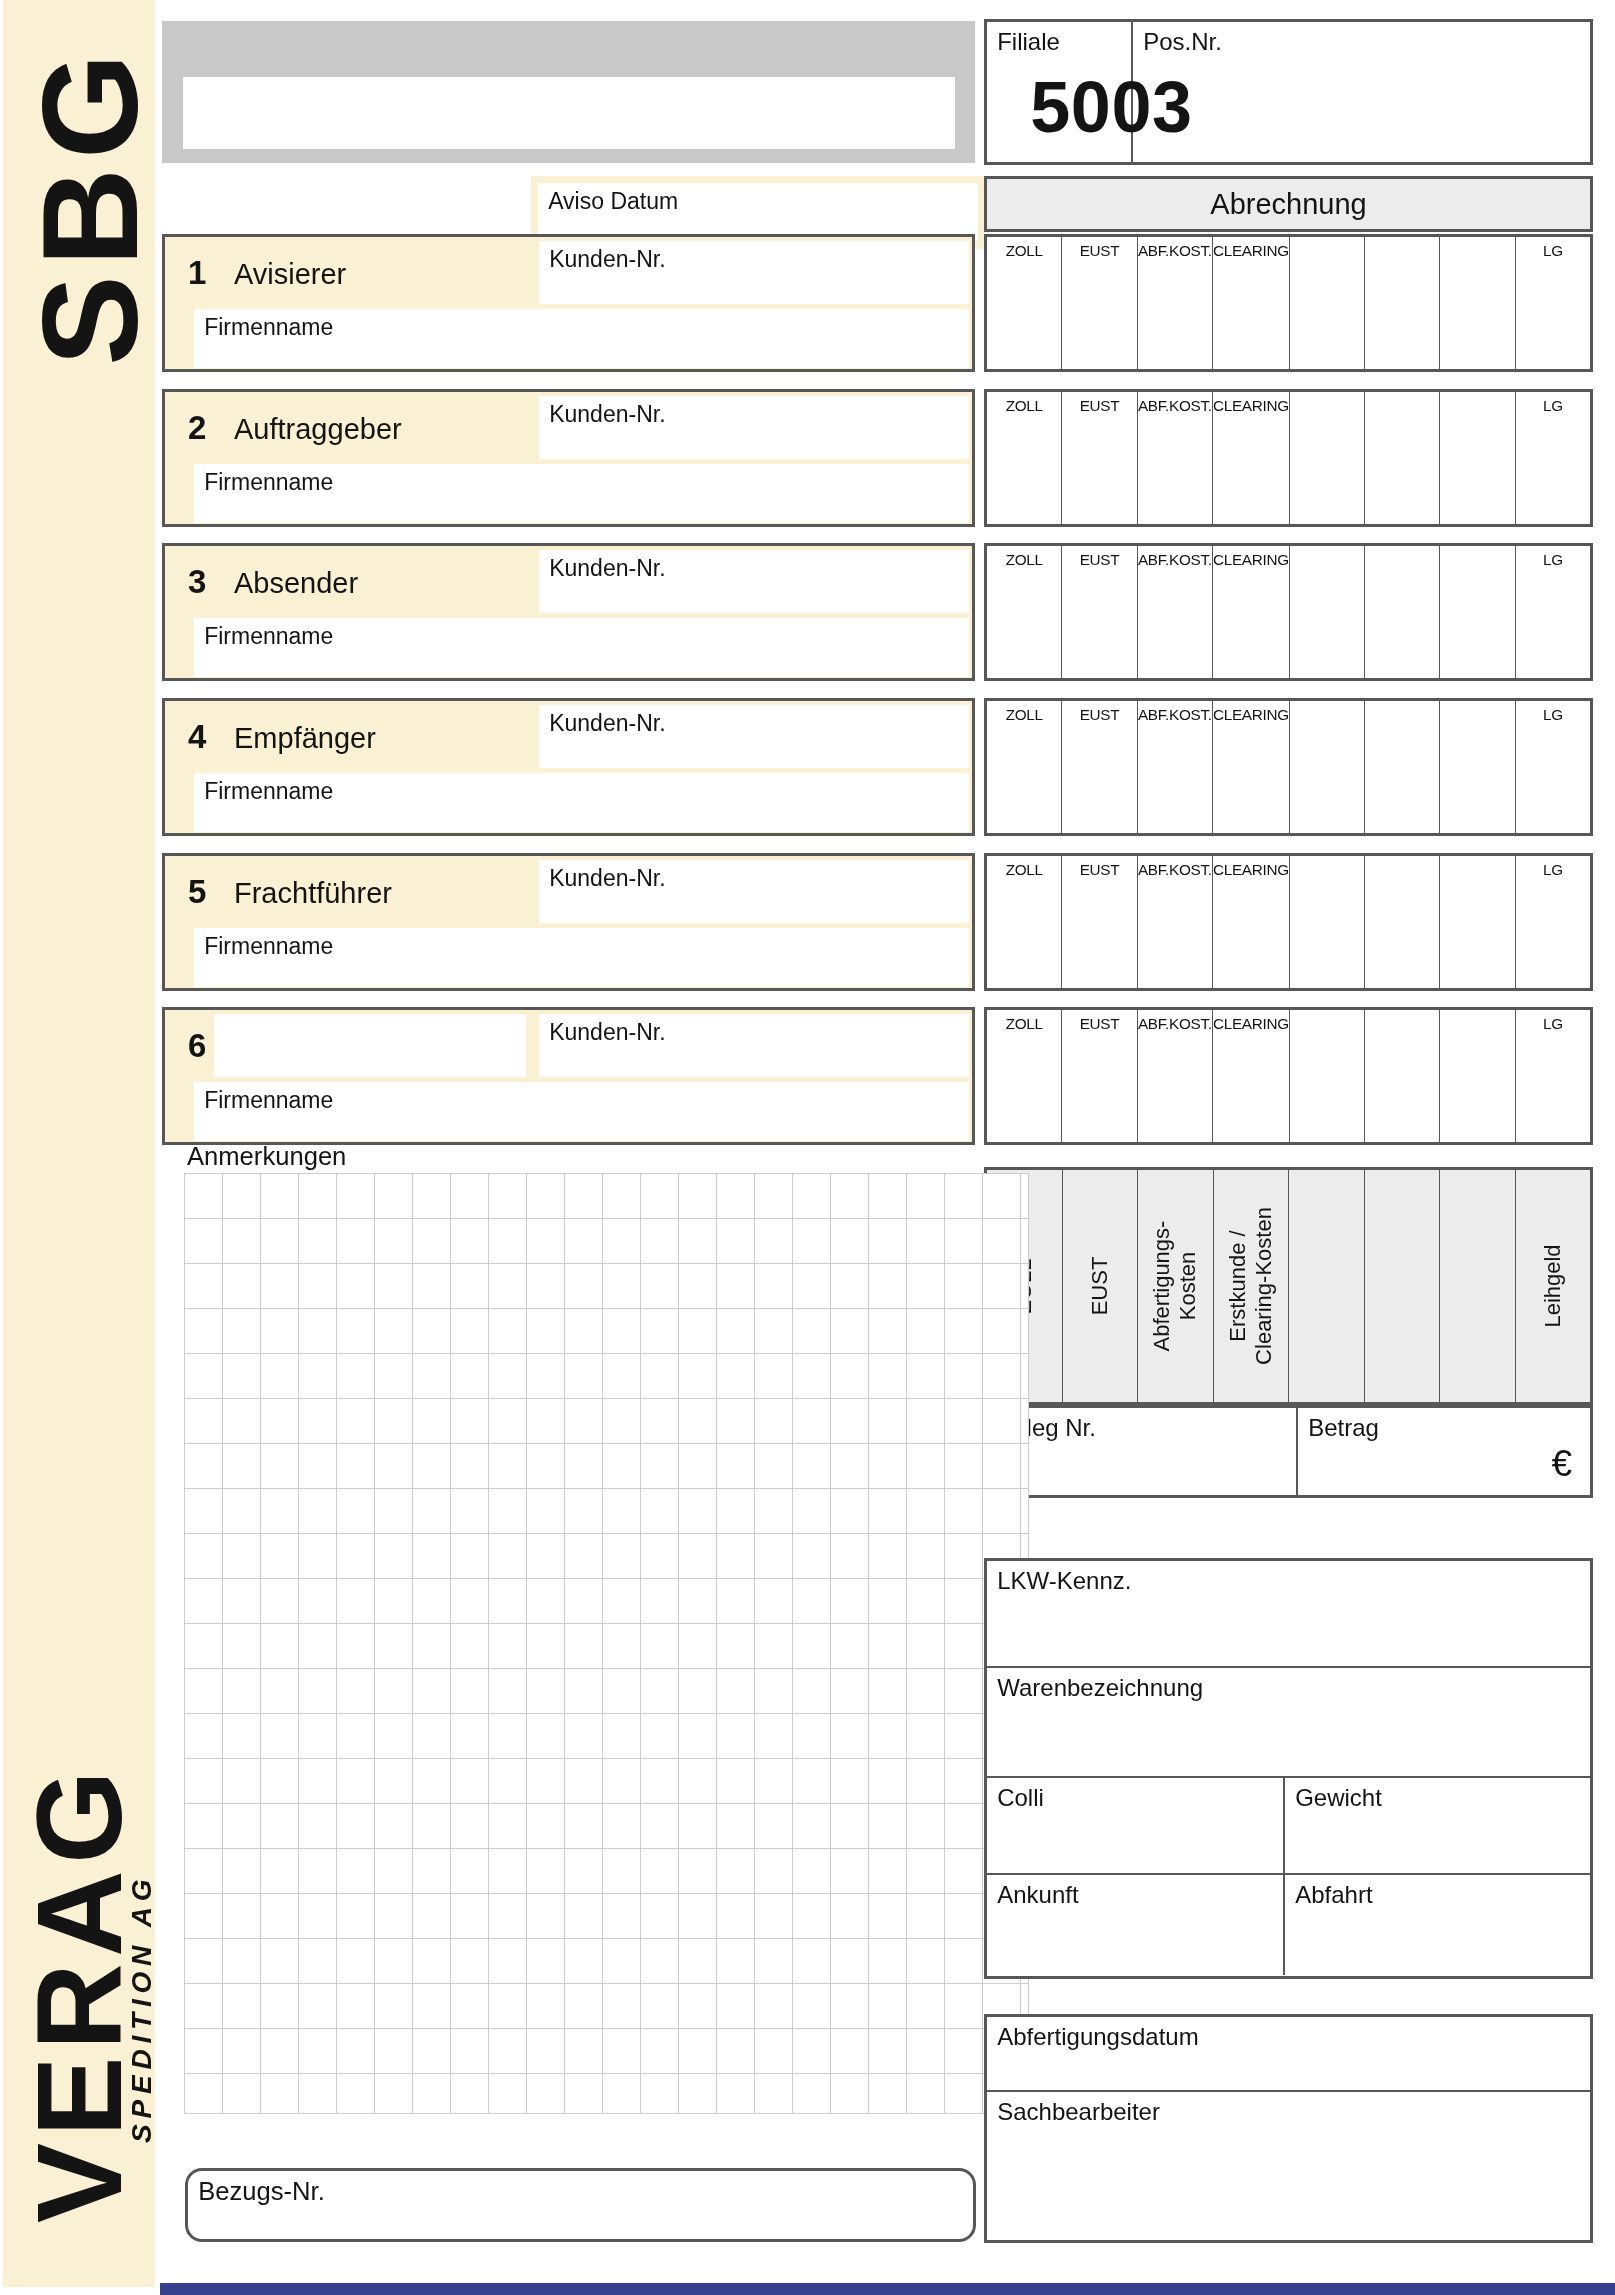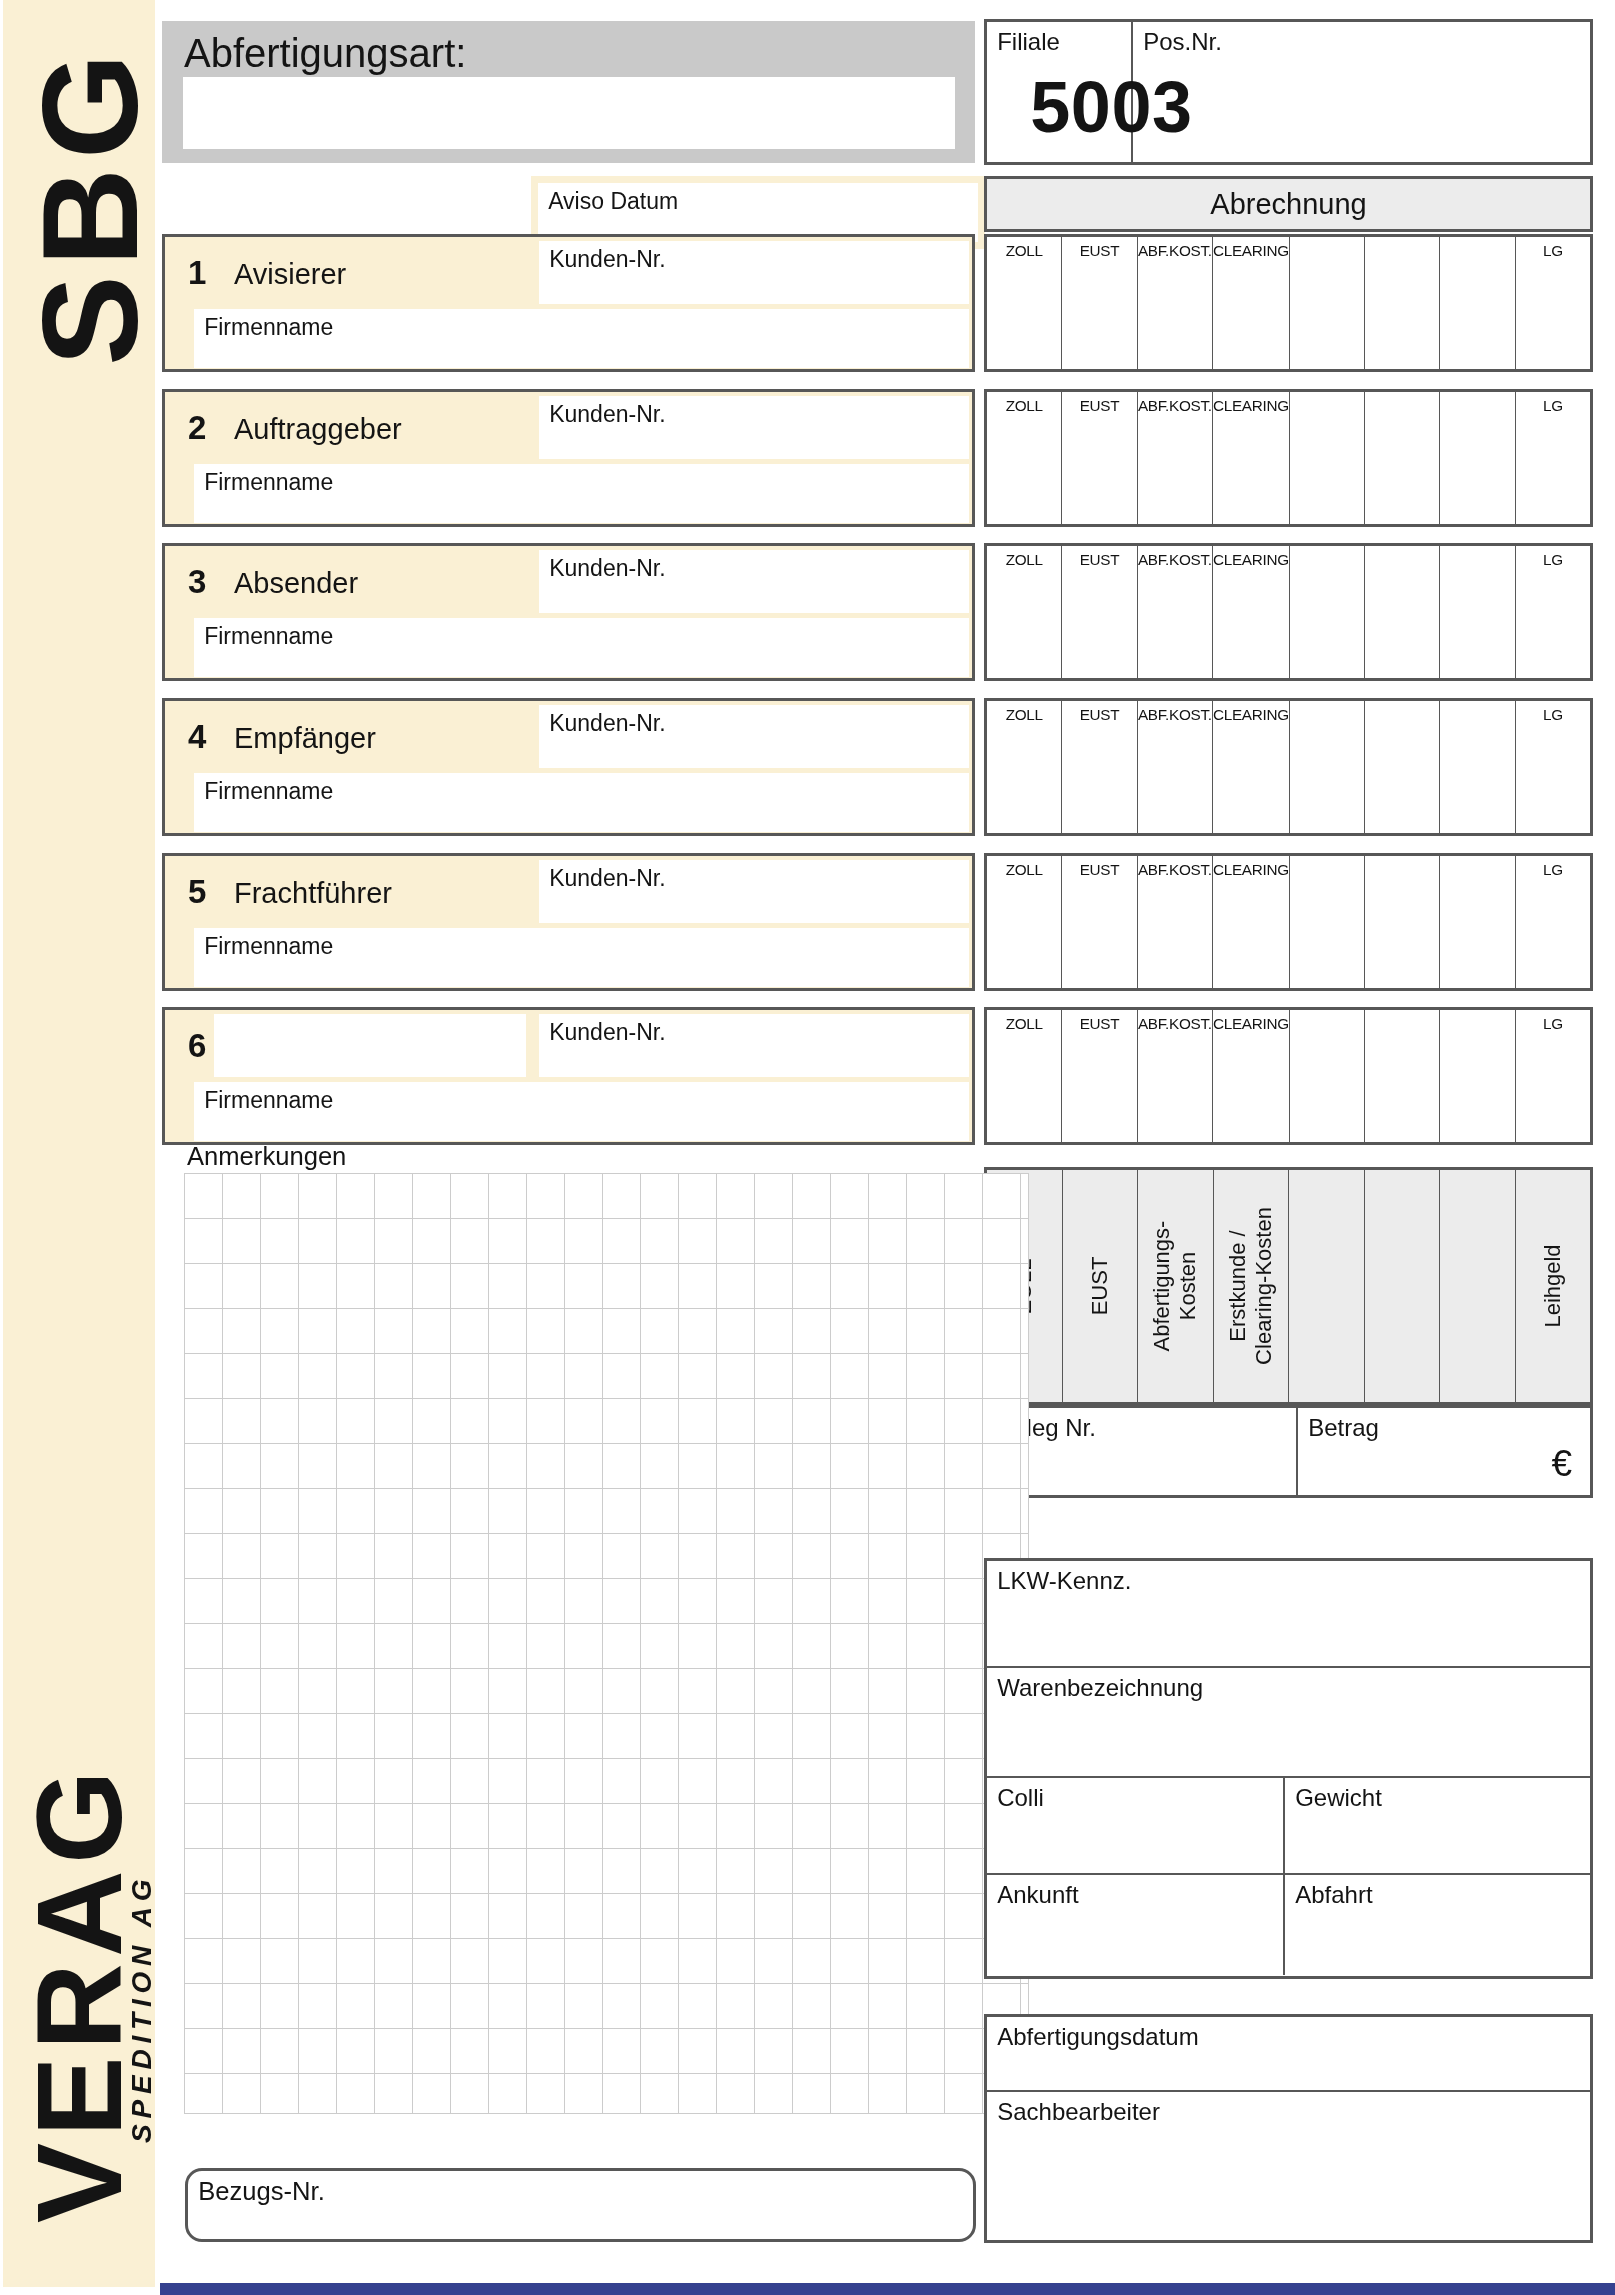--- a/index.html
+++ b/index.html
@@ -92,21 +92,20 @@
 
 <div class="page">
 
   <div class="sidebar">
     <div class="rot logo-sbg">SBG</div>
     <div class="rot logo-verag">VERAG</div>
     <div class="rot logo-sub">SPEDITION AG</div>
   </div>
 
   <div class="hdr-gray">
-    <span class="title">Abfertigungsart:</span>
     <div class="hdr-input"></div>
   </div>
 
   <div class="box filiale-box">
     <div class="fil-left">
       <span class="lbl">Filiale</span>
       <div class="fil-value">5003</div>
     </div>
     <div class="fil-right">
       <span class="lbl">Pos.Nr.</span>

